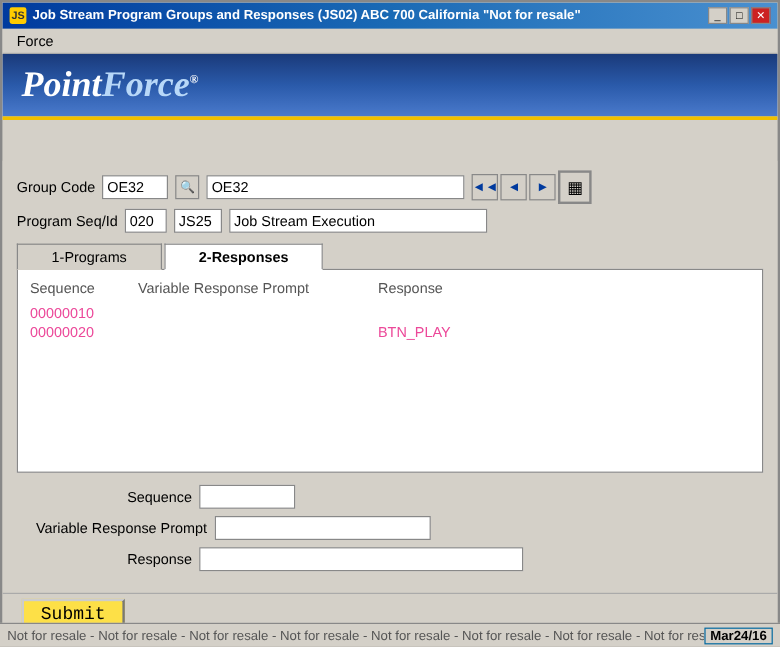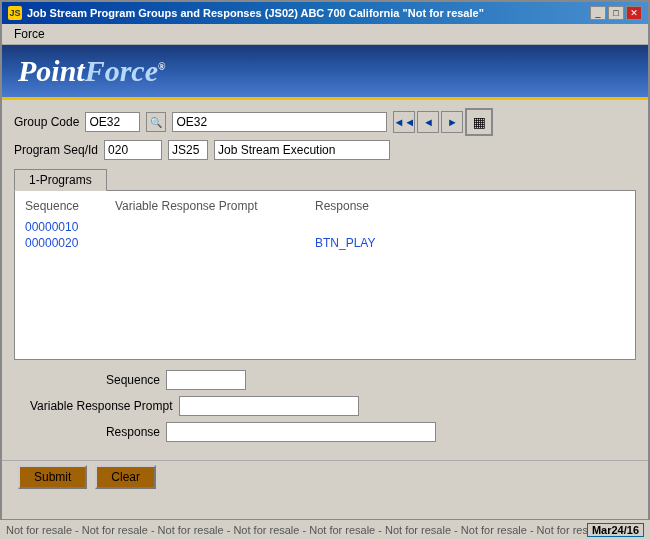--- a/index.html
+++ b/index.html
@@ -93,20 +93,21 @@
     .logo-reg {
       font-size: 10px;
       vertical-align: super;
       color: white;
     }
 
     
     .main-content {
       background: #d4d0c8;
       padding: 8px 12px;
+      margin-top: 34px;
     }
     .form-label {
       font-size: 12px;
       color: #000;
       white-space: nowrap;
     }
     .form-input {
       border: 1px solid #888;
       background: white;
       padding: 1px 3px;
@@ -169,21 +170,21 @@
       font-size: 14px;
     }
 
     
     .tabs {
       display: flex;
       gap: 0;
       margin-bottom: 0;
     }
     .tab {
-      padding: 3px 14px;
+      padding: 3px 28px;
       border: 1px solid #888;
       background: #d4d0c8;
       cursor: pointer;
       font-size: 12px;
       border-bottom: 1px solid #d4d0c8;
       margin-right: 2px;
       position: relative;
       bottom: -1px;
     }
     .tab.active {
@@ -206,21 +207,21 @@
       font-size: 12px;
       color: #555;
       padding: 2px 4px;
       margin-bottom: 4px;
     }
     .table-row {
       display: grid;
       grid-template-columns: 90px 200px 1fr;
       font-size: 12px;
       padding: 1px 4px;
-      color: #1d4ed8;
+      color: #ec4899;
     }
 
     
     .field-group {
       display: flex;
       flex-direction: column;
       gap: 6px;
       padding: 0 16px;
       margin-bottom: 10px;
     }
@@ -239,25 +240,26 @@
     
     .action-bar {
       display: flex;
       gap: 8px;
       padding: 4px 16px;
       border-top: 1px solid #aaa;
       background: #d4d0c8;
     }
     .action-btn {
       padding: 3px 14px;
-      background: #a16207;
+      background: #fde047;
       border: 2px outset #ccc;
-      font-size: 12px;
+      font-size: 15px;
       cursor: pointer;
       min-width: 60px;
+      font-family: Liberation Mono, monospace;
     }
 
     
     .status-bar {
       background: #d4d0c8;
       border-top: 1px solid #888;
       padding: 2px 6px;
       display: flex;
       justify-content: space-between;
       align-items: center;
@@ -279,23 +281,23 @@
       font-weight: bold;
       white-space: nowrap;
       background: #d4d0c8;
       border: 1px solid #0369a1;
       padding: 0 4px;
       font-size: 11px;
     }
 
     .group-code-input { width: 55px; }
     .group-name-input { width: 215px; }
-    .program-seq-input { width: 58px; }
+    .program-seq-input { width: 35px; }
     .program-id-input { width: 40px; }
-    .program-desc-input { width: 176px; }
+    .program-desc-input { width: 215px; }
     .sequence-field { width: 80px; }
     .vrp-field { width: 180px; }
     .response-field { width: 270px; }
   </style>
 </head>
 <body>
 
 <div class="title-bar">
   <div class="title-bar-left">
     <span class="title-icon">JS</span>
@@ -335,20 +337,21 @@
 
   <div class="header-row2">
     <span class="form-label">Program Seq/Id</span>
     <input class="form-input program-seq-input" value="020" style="">
     <input class="form-input program-id-input" value="JS25" style="">
     <input class="form-input program-desc-input" value="Job Stream Execution" style="">
   </div>
 
   <div class="tabs">
     <div class="tab">1-Programs</div>
+    <div class="tab active">2-Responses</div>
   </div>
 
   <div class="table-container">
     <div class="table-header-row">
       <span>Sequence</span>
       <span>Variable Response Prompt</span>
       <span>Response</span>
     </div>
     <div class="table-row">
       <span>00000010</span>
@@ -373,19 +376,18 @@
     <div class="field-row">
       <span class="field-label">Response</span>
       <input class="form-input response-field" value="" style="">
     </div>
   </div>
 
 </div>
 
 <div class="action-bar">
   <button class="action-btn">Submit</button>
-  <button class="action-btn">Clear</button>
 </div>
 
 <div class="status-bar">
   <span class="status-text">Not for resale - Not for resale - Not for resale - Not for resale - Not for resale - Not for resale - Not for resale - Not for resale - N</span>
   <span class="status-date">Mar24/16</span>
 </div>
 
 </body></html>

